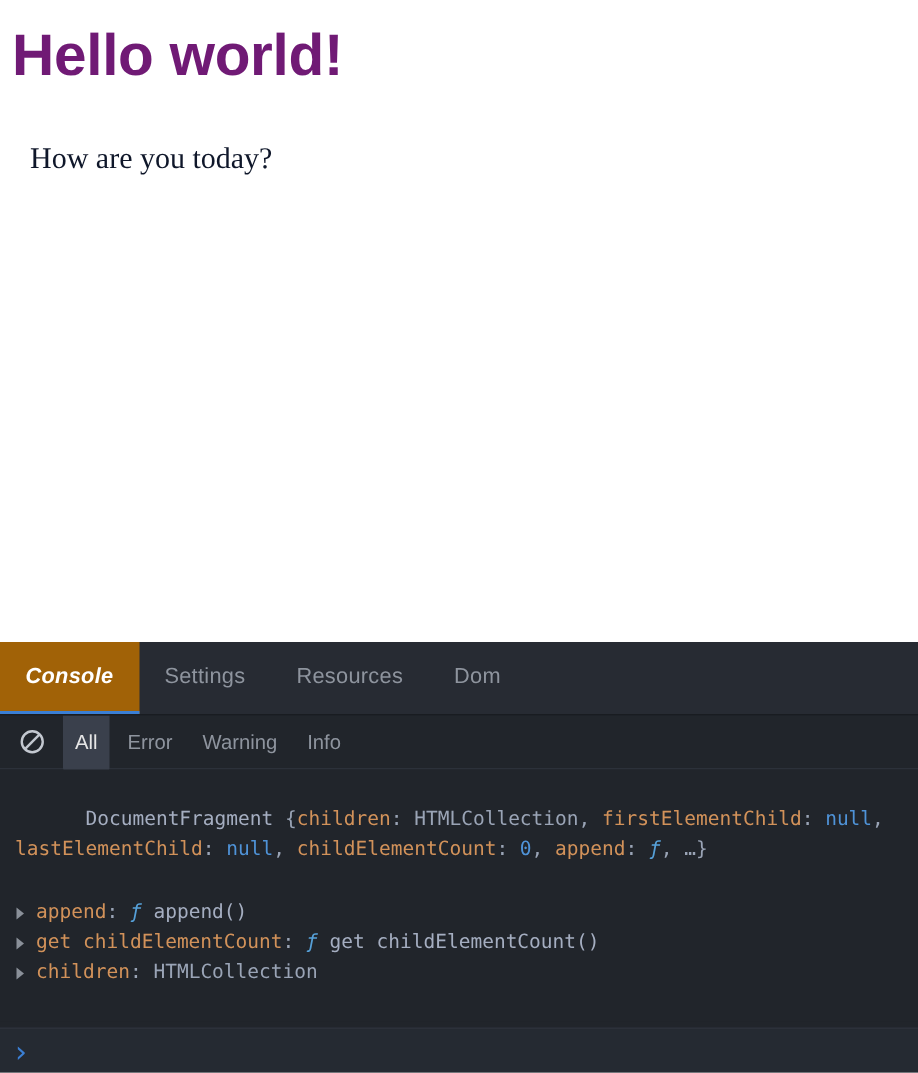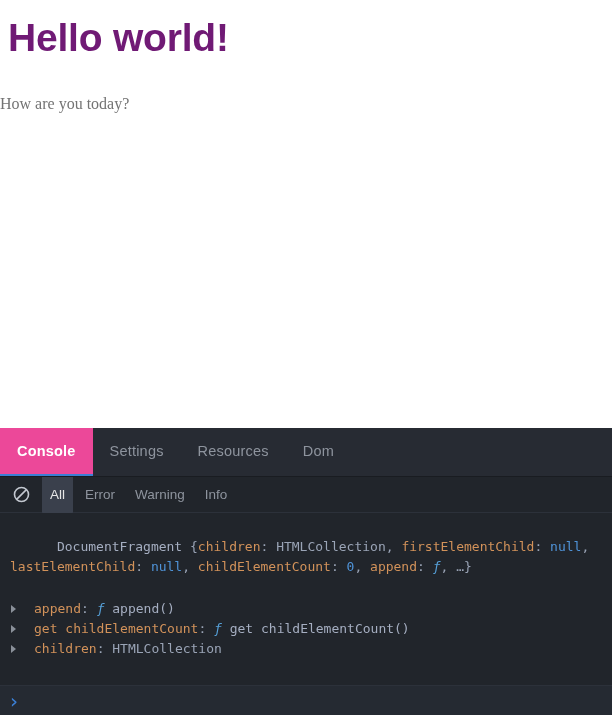--- a/index.html
+++ b/index.html
@@ -35,25 +35,25 @@
     color: #701a75;
     margin: 0;
     padding: 0;
     position: absolute;
     left: 8px;
     top: 16px;
     letter-spacing: -0.2px;
   }
   #page-paragraph {
     font-family: "Liberation Serif", serif;
-    font-size: 16px;
-    color: #737373;
+    font-size: 20px;
+    color: #0f172a;
     margin: 0;
     position: absolute;
-    left: 0;
+    left: 20px;
     top: 95px;
   }
 
   
   #devtools {
     position: absolute;
     left: 0;
     top: 428px;
     width: 612px;
     height: 287px;
@@ -78,24 +78,25 @@
     font-family: "Liberation Sans", sans-serif;
     font-size: 14.5px;
     color: #8e949e;
     cursor: pointer;
     user-select: none;
     box-sizing: border-box;
     border-bottom: 2px solid transparent;
     letter-spacing: 0.2px;
   }
   .dt-tab.active {
-    background: #ec4899;
+    background: #a16207;
     color: #ffffff;
     font-weight: bold;
     border-bottom: 2px solid #3b7fd4;
+    font-style: italic;
   }
 
   
   #console-filterbar {
     height: 36px;
     display: flex;
     align-items: center;
     padding-left: 10px;
     background: #21252b;
     border-bottom: 1px solid #2c313a;
@@ -138,21 +139,21 @@
     line-height: 20px;
   }
   .console-group-header {
     padding: 4px 0 2px 10px;
     color: #9aa4b6;
     white-space: pre-wrap;
     word-break: break-word;
   }
   .prop-row {
     position: relative;
-    padding-left: 34px;
+    padding-left: 24px;
     height: 20px;
     white-space: nowrap;
     overflow: hidden;
     color: #9aa4b6;
   }
   .prop-row .tri {
     position: absolute;
     left: 11px;
     top: 6px;
     width: 0;

